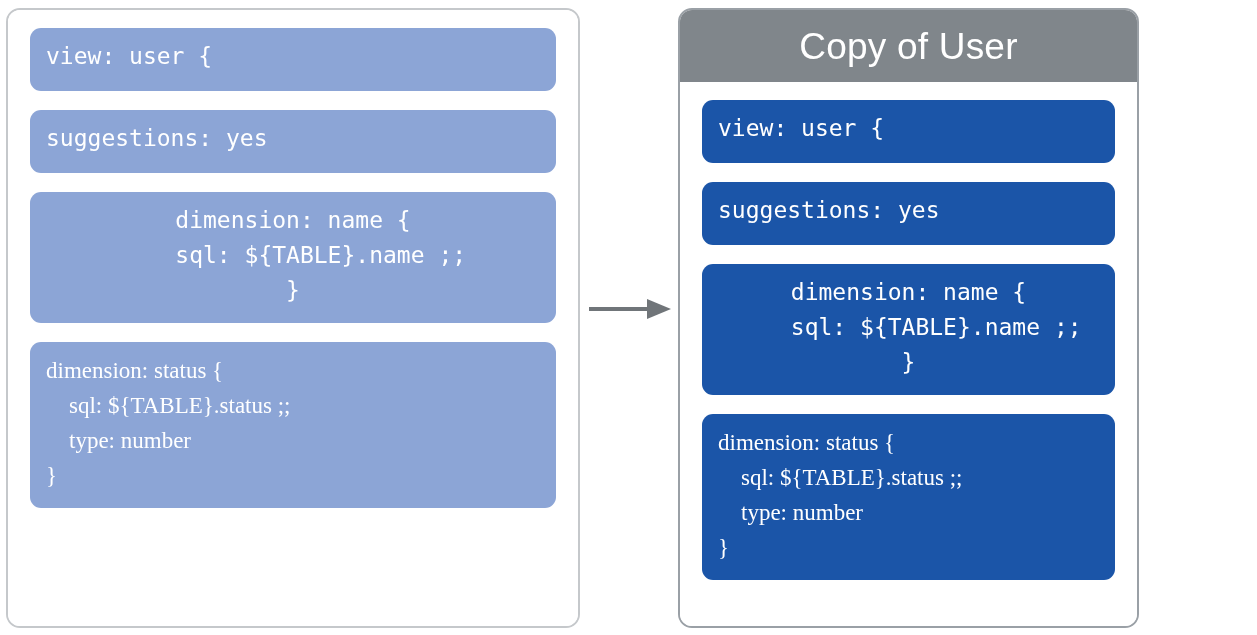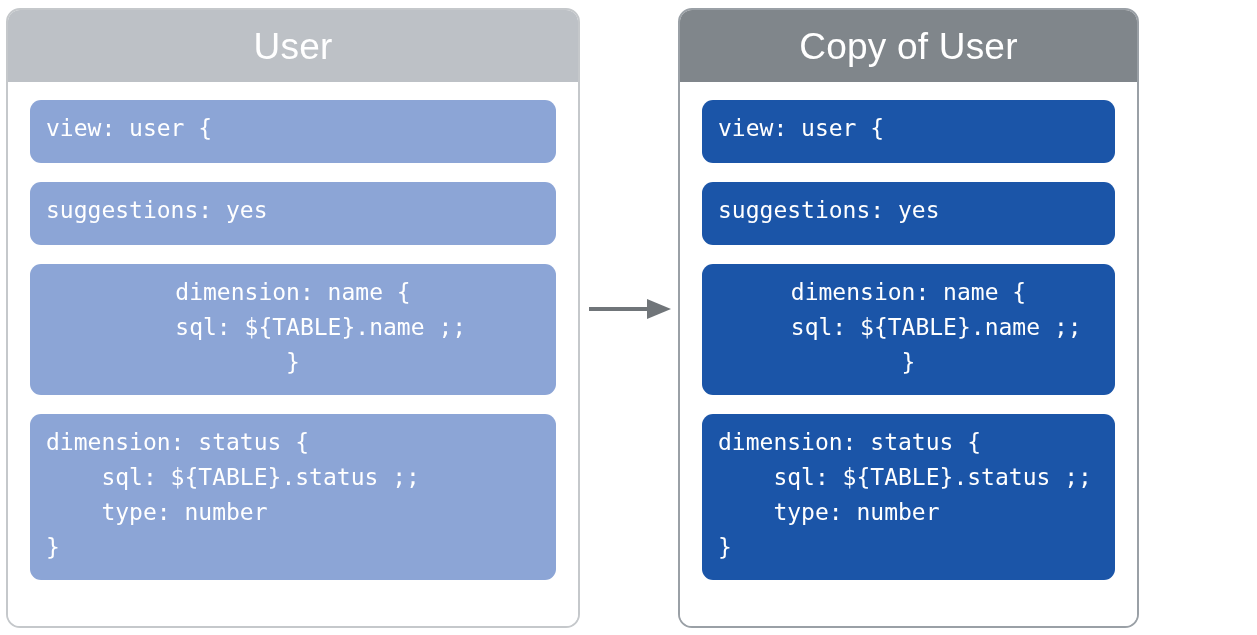--- a/index.html
+++ b/index.html
@@ -82,38 +82,37 @@
     font-size: 23px;
     line-height: 35px;
     white-space: pre;
     overflow: hidden;
   }
   .panel--source .code-block { background: #8ca5d6; }
   .panel--copy   .code-block { background: #1b55a8; }
 
   .code-block.h1 { min-height: 63px; }
   .code-block.h3 { min-height: 131px; text-align: center; }
-  .code-block.h4 { min-height: 166px; }
+  .code-block.h4 { min-height: 166px; font-family: Liberation Serif, serif; }
 
   
   .arrow {
     position: absolute;
     left: 589px;
     top: 297px;
     width: 82px;
     height: 24px;
   }
 </style>
 </head>
 <body>
 
 <div class="canvas">
 
   <div class="panel panel--source">
-    <div class="panel-header">User</div>
     <div class="panel-body">
       <div class="code-block h1">view: user {</div>
       <div class="code-block h1">suggestions: yes</div>
       <div class="code-block h3">dimension: name {
     sql: ${TABLE}.name ;;
 }</div>
       <div class="code-block h4">dimension: status {
     sql: ${TABLE}.status ;;
     type: number
 }</div>

